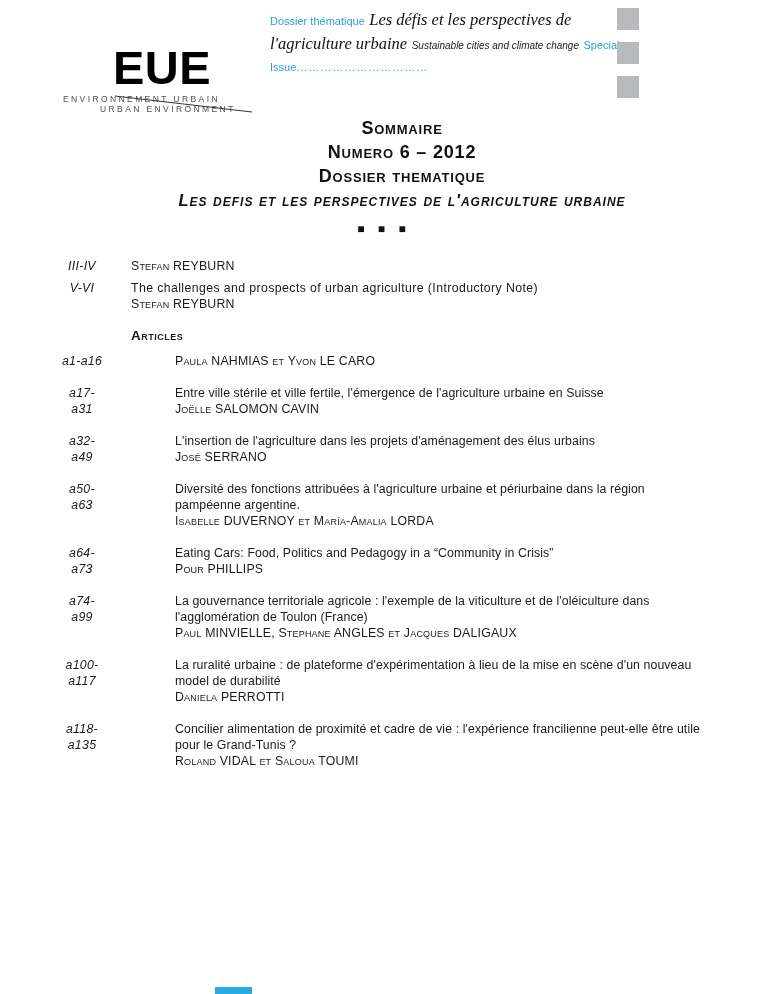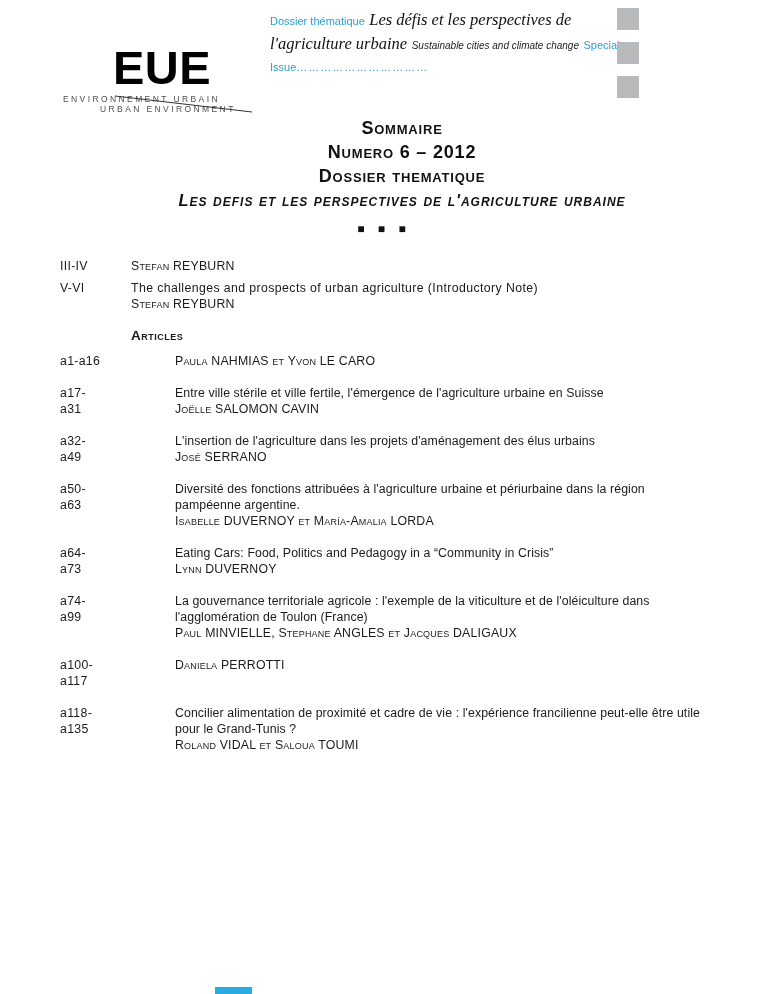--- a/index.html
+++ b/index.html
@@ -77,21 +77,21 @@
     top: 222px; left: 0; right: 0;
     text-align: center;
     font-size: 12px;
     letter-spacing: 5px;
     color: #111;
   }
 
   
   .toc { position: absolute; top: 258px; left: 60px; width: 642px; font-size: 12.3px; }
   .row { display: flex; margin-bottom: 6px; }
-  .row .pages { width: 44px; flex: none; text-align: left; line-height: 16px; letter-spacing: 0.3px; }
+  .row .pages { width: 44px; flex: none; text-align: center; line-height: 16px; letter-spacing: 0.3px; font-style: italic; }
   .row .entry { margin-left: 27px; flex: 1; line-height: 16px; }
   .row .title { letter-spacing: 0.1px; }
   .row.front .title { letter-spacing: 0.4px; }
   .authors { font-variant: small-caps; letter-spacing: 0.2px; }
   .articles-heading {
     margin: 16px 0 10px 71px;
     font-weight: bold;
     font-variant: small-caps;
     font-size: 13.5px;
     letter-spacing: 0.5px;
@@ -190,35 +190,36 @@
       <div class="entry">
         <div class="title">Diversité des fonctions attribuées à l'agriculture urbaine et périurbaine dans la région pampéenne argentine.</div>
         <div class="authors">Isabelle DUVERNOY et María-Amalia LORDA</div>
       </div>
     </div>
 
     <div class="row article">
       <div class="pages">a64-a73</div>
       <div class="entry">
         <div class="title">Eating Cars: Food, Politics and Pedagogy in a “Community in Crisis”</div>
-        <div class="authors">Lynn DUVERNOY</div>
+        <div class="authors">Pour PHILLIPS</div>
       </div>
     </div>
 
     <div class="row article">
       <div class="pages">a74-a99</div>
       <div class="entry">
         <div class="title">La gouvernance territoriale agricole : l'exemple de la viticulture et de l'oléiculture dans l'agglomération de Toulon (France)</div>
         <div class="authors">Paul MINVIELLE, Stephane ANGLES et Jacques DALIGAUX</div>
       </div>
     </div>
 
     <div class="row article">
       <div class="pages">a100-a117</div>
       <div class="entry">
+        <div class="title">La ruralité urbaine : de plateforme d'expérimentation à lieu de la mise en scène d'un nouveau model de durabilité</div>
         <div class="authors">Daniela PERROTTI</div>
       </div>
     </div>
 
     <div class="row article">
       <div class="pages">a118-a135</div>
       <div class="entry">
         <div class="title">Concilier alimentation de proximité et cadre de vie : l'expérience francilienne peut-elle être utile pour le Grand-Tunis ?</div>
         <div class="authors">Roland VIDAL et Saloua TOUMI</div>
       </div>

